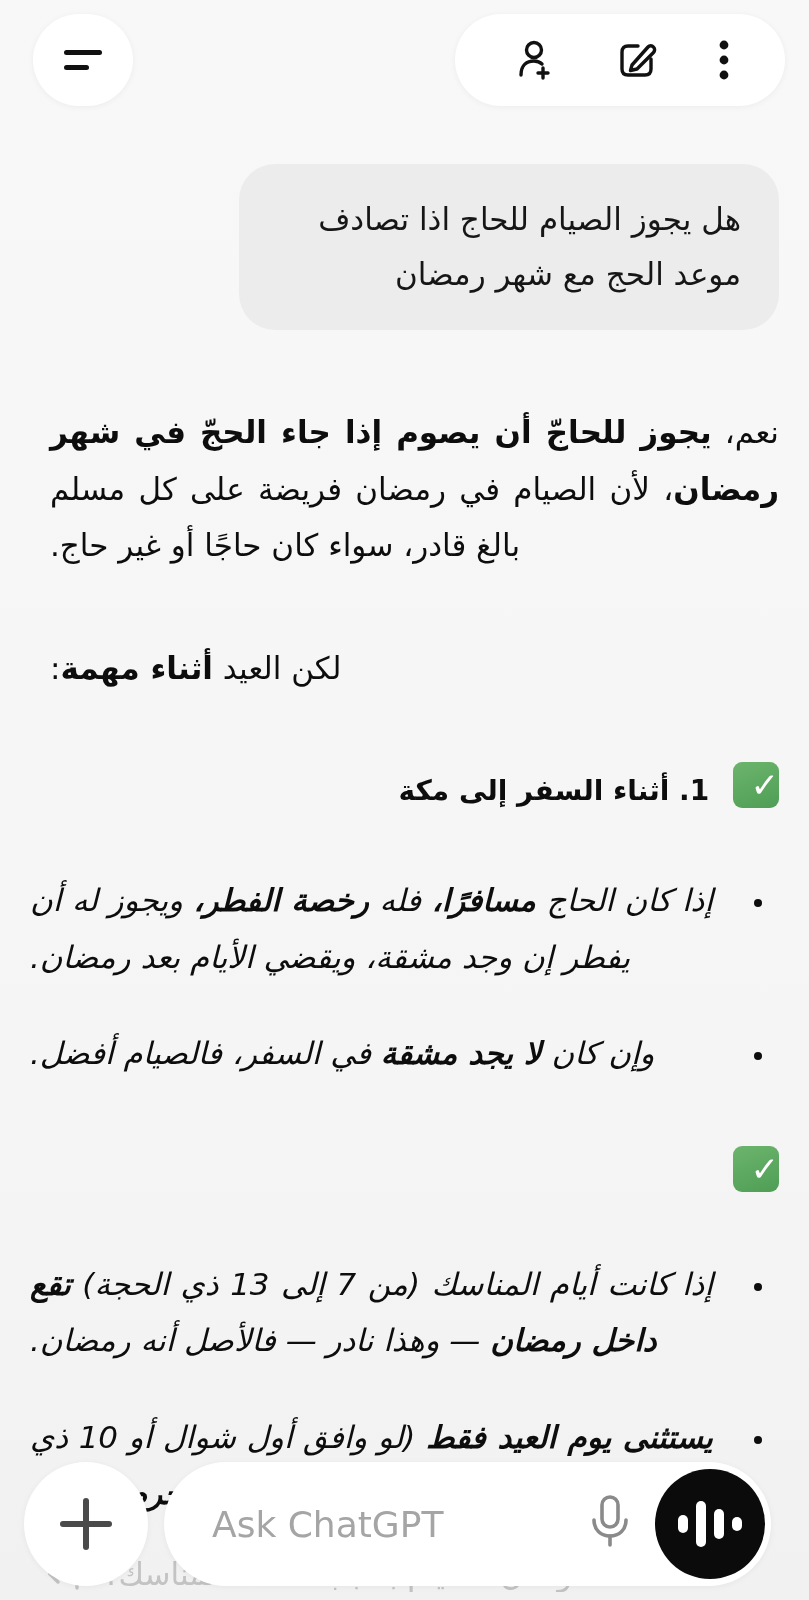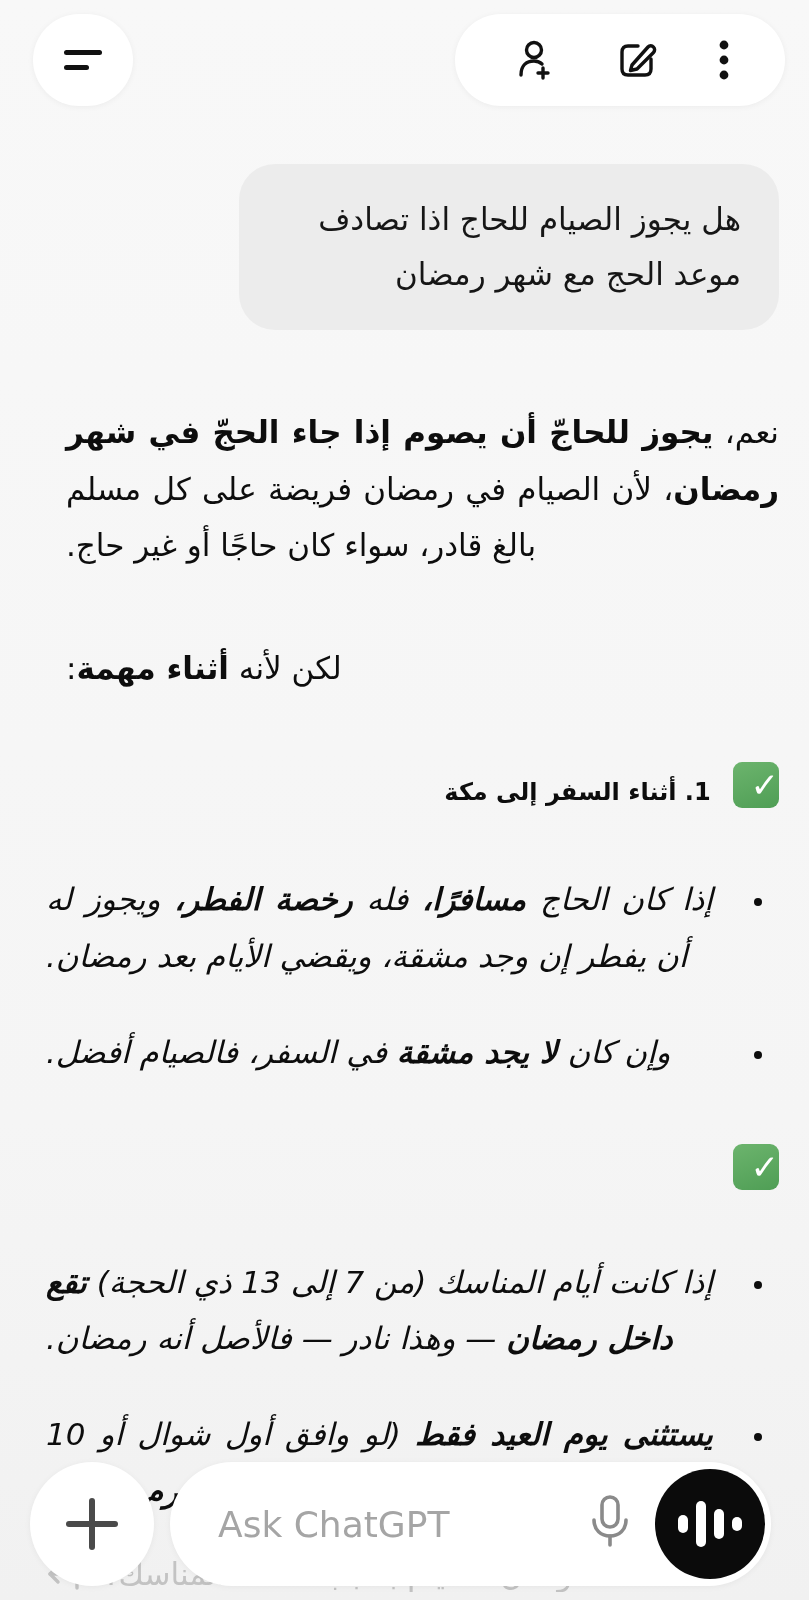--- a/index.html
+++ b/index.html
@@ -19,50 +19,50 @@
   }
   .menu-pill { position:absolute; left:33px; top:0; width:100px; height:92px; }
   .menu-glyph { width:38px; height:20px; position:relative; }
   .menu-glyph i { position:absolute; left:0; height:5px; border-radius:3px; background:#111; display:block; }
   .menu-glyph i:nth-child(1){ top:0; width:38px; }
   .menu-glyph i:nth-child(2){ bottom:0; width:25px; }
   .actions-pill { position:absolute; right:24px; top:0; width:330px; height:92px; gap:58px; }
   .actions-pill svg { display:block; }
   .icon-btn { display:flex; align-items:center; justify-content:center; }
   
-  .chat { position:absolute; top:106px; left:16px; right:0; padding:58px 30px 0 30px; direction:rtl; }
+  .chat { position:absolute; top:106px; left:0; right:0; padding:58px 30px 0 30px; direction:rtl; }
   .bubble {
     background:#ececec; border-radius:36px;
     max-width:540px; width:fit-content;
     margin-bottom:74px;
     padding:28px 38px;
     font-size:31px; line-height:1.78; text-align:right;
     color:#161616;
   }
   .msg { font-size:31px; line-height:1.82; text-align:justify; text-align-last:left; }
   .msg p { margin-bottom:66px;margin-left:20px; }
   .msg b { font-weight:700; }
   .sec-title {
-    font-size:24px; font-weight:700; text-align:left; text-align-last:right;
+    font-size:28px; font-weight:700; text-align:left; text-align-last:right;
     margin:4px 0 60px 0; line-height:1.55;
   }
   .check-emoji {
     display:inline-block; width:46px; height:46px; vertical-align:-8px;
     background:linear-gradient(160deg,#6cb46d,#4f9e55);
     border-radius:9px; position:relative; margin-left:14px;
   }
   .check-emoji::after {
     content:"✓"; position:absolute; left:0; top:0; width:100%; height:100%;
     color:#fff; font-size:34px; font-weight:900; line-height:46px; text-align:center;
   }
   ul.points { list-style:disc outside; padding-right:26px; margin:0 14px 64px 0;font-style:italic; }
   ul.points li { padding-right:26px; margin-bottom:40px; }
   ul.points li::marker { color:#0d0d0d; font-size:26px; }
   
-  .composer { position:absolute; left:30px; right:38px; top:1462px; height:124px; z-index:40;
+  .composer { position:absolute; left:24px; right:38px; top:1462px; height:124px; z-index:40;
               display:flex; align-items:center; gap:16px; }
   .plus-btn {
     width:124px; height:124px; border-radius:50%;
     background:#ffffff; box-shadow:0 1px 6px rgba(0,0,0,0.05);
     display:flex; align-items:center; justify-content:center; flex:none;
   }
   .plus-glyph { position:relative; width:52px; height:52px; }
   .plus-glyph::before,.plus-glyph::after { content:""; position:absolute; background:#4a4a4a; border-radius:4px; }
   .plus-glyph::before { left:23px; top:0; width:6px; height:52px; }
   .plus-glyph::after { top:23px; left:0; height:6px; width:52px; }
@@ -138,21 +138,21 @@
 </div>
 
 <div class="chat">
 
   <div class="bubble">
     <span>هل يجوز الصيام للحاج اذا تصادف موعد الحج مع شهر رمضان</span>
   </div>
 
   <div class="msg">
     <p><span>نعم، </span><b>يجوز للحاجّ أن يصوم إذا جاء الحجّ في شهر رمضان</b><span>، لأن الصيام في رمضان فريضة على كل مسلم بالغ قادر، سواء كان حاجًا أو غير حاج.</span></p>
-    <p><span>لكن لأنه </span><b>أثناء مهمة</b><span>:</span></p>
+    <p><span>لكن العيد </span><b>أثناء مهمة</b><span>:</span></p>
 
     <h3 class="sec-title">
       <span class="check-emoji"></span>
       <span>1. أثناء السفر إلى مكة</span>
     </h3>
     <ul class="points">
         <li><span>إذا كان الحاج </span><b>مسافرًا،</b><span> فله </span><b>رخصة الفطر،</b><span> ويجوز له أن يفطر إن وجد مشقة، ويقضي الأيام بعد رمضان.</span></li>
         <li><span>وإن كان </span><b>لا يجد مشقة</b><span> في السفر، فالصيام أفضل.</span></li>
       </ul>
 

